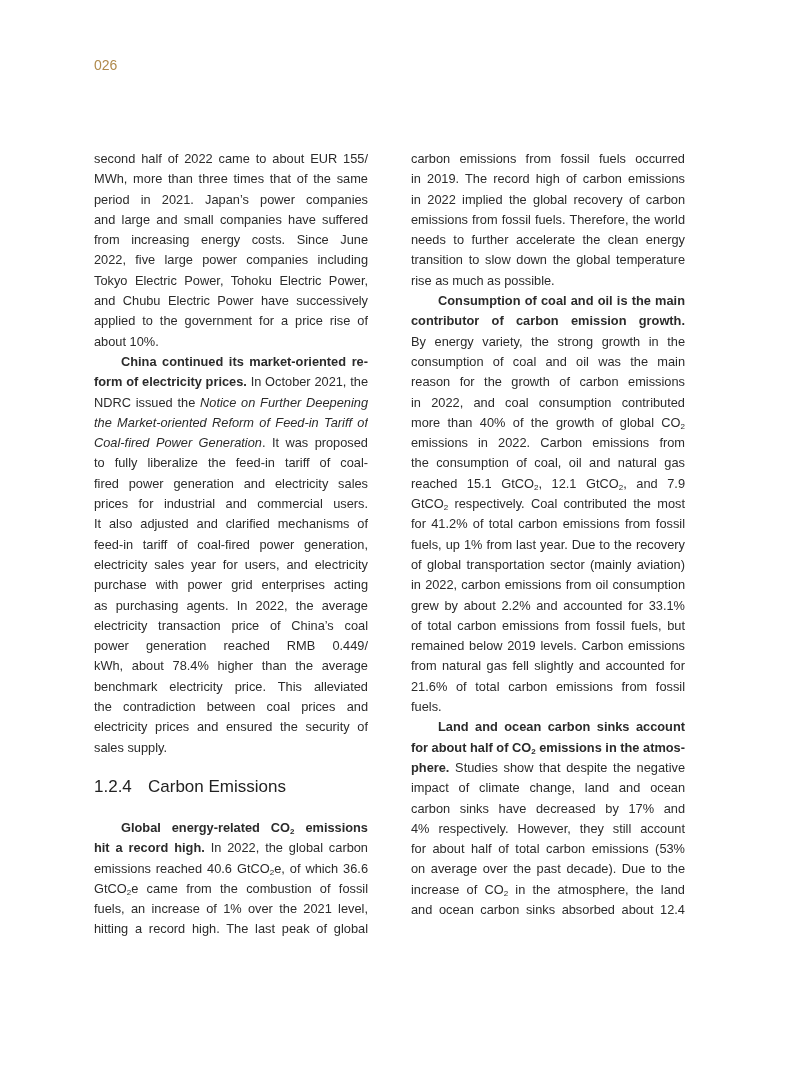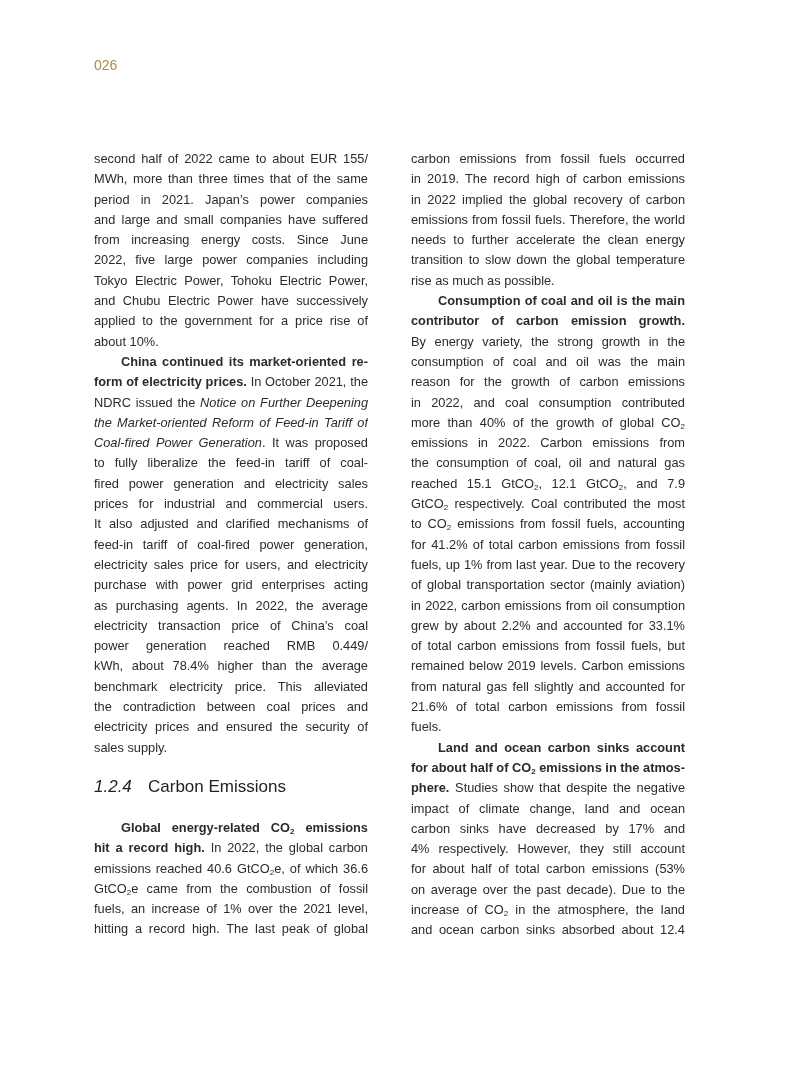--- a/index.html
+++ b/index.html
@@ -10,21 +10,21 @@
     .col-left { left: 94px; }
     .col-right { left: 411px; }
     .line { height: 20.3px; line-height: 20.3px; font-size: 12.8px; white-space: nowrap;
       text-align: justify; text-align-last: justify; overflow: hidden; }
     .line.last { text-align-last: left; }
     .line.indent { text-indent: 27px; }
     .b { font-weight: bold; }
     .i { font-style: italic; }
     sub { font-size: 8px; vertical-align: -2px; line-height: 0; }
     .heading { position: absolute; left: 94px; top: 777px; font-size: 17px; color: #222; white-space: nowrap; }
-    .heading .num { display: inline-block; width: 54px; font-style: italic; }
+    .heading .num { display: inline-block; width: 54px; }
   </style>
 </head>
 <body>
 
 <div class="page-number">026</div>
 
 <div class="col col-left">
   <div>
     <div class="line">second half of 2022 came to about EUR 155/</div>
     <div class="line">MWh, more than three times that of the same</div>
@@ -42,21 +42,21 @@
     <div class="line indent"><span class="b">China continued its market-oriented re-</span></div>
     <div class="line"><span class="b">form of electricity prices.</span><span> In October 2021, the</span></div>
     <div class="line"><span>NDRC issued the </span><span class="i">Notice on Further Deepening</span></div>
     <div class="line"><span class="i">the Market-oriented Reform of Feed-in Tariff of</span></div>
     <div class="line"><span class="i">Coal-fired Power Generation</span><span>. It was proposed</span></div>
     <div class="line">to fully liberalize the feed-in tariff of coal-</div>
     <div class="line">fired power generation and electricity sales</div>
     <div class="line">prices for industrial and commercial users.</div>
     <div class="line">It also adjusted and clarified mechanisms of</div>
     <div class="line">feed-in tariff of coal-fired power generation,</div>
-    <div class="line">electricity sales price for users, and electricity</div>
+    <div class="line">electricity sales year for users, and electricity</div>
     <div class="line">purchase with power grid enterprises acting</div>
     <div class="line">as purchasing agents. In 2022, the average</div>
     <div class="line">electricity transaction price of China’s coal</div>
     <div class="line">power generation reached RMB 0.449/</div>
     <div class="line">kWh, about 78.4% higher than the average</div>
     <div class="line">benchmark electricity price. This alleviated</div>
     <div class="line">the contradiction between coal prices and</div>
     <div class="line">electricity prices and ensured the security of</div>
     <div class="line last">sales supply.</div>
   </div>
@@ -93,21 +93,20 @@
     <div class="line"><span class="b">contributor of carbon emission growth.</span></div>
     <div class="line">By energy variety, the strong growth in the</div>
     <div class="line">consumption of coal and oil was the main</div>
     <div class="line">reason for the growth of carbon emissions</div>
     <div class="line">in 2022, and coal consumption contributed</div>
     <div class="line"><span>more than 40% of the growth of global CO</span><sub>2</sub></div>
     <div class="line">emissions in 2022. Carbon emissions from</div>
     <div class="line">the consumption of coal, oil and natural gas</div>
     <div class="line"><span>reached 15.1 GtCO</span><sub>2</sub><span>, 12.1 GtCO</span><sub>2</sub><span>, and 7.9</span></div>
     <div class="line"><span>GtCO</span><sub>2</sub><span> respectively. Coal contributed the most</span></div>
-    <div class="line"><span>to CO</span><sub>2</sub><span> emissions from fossil fuels, accounting</span></div>
     <div class="line">for 41.2% of total carbon emissions from fossil</div>
     <div class="line">fuels, up 1% from last year. Due to the recovery</div>
     <div class="line">of global transportation sector (mainly aviation)</div>
     <div class="line">in 2022, carbon emissions from oil consumption</div>
     <div class="line">grew by about 2.2% and accounted for 33.1%</div>
     <div class="line">of total carbon emissions from fossil fuels, but</div>
     <div class="line">remained below 2019 levels. Carbon emissions</div>
     <div class="line">from natural gas fell slightly and accounted for</div>
     <div class="line">21.6% of total carbon emissions from fossil</div>
     <div class="line last">fuels.</div>

